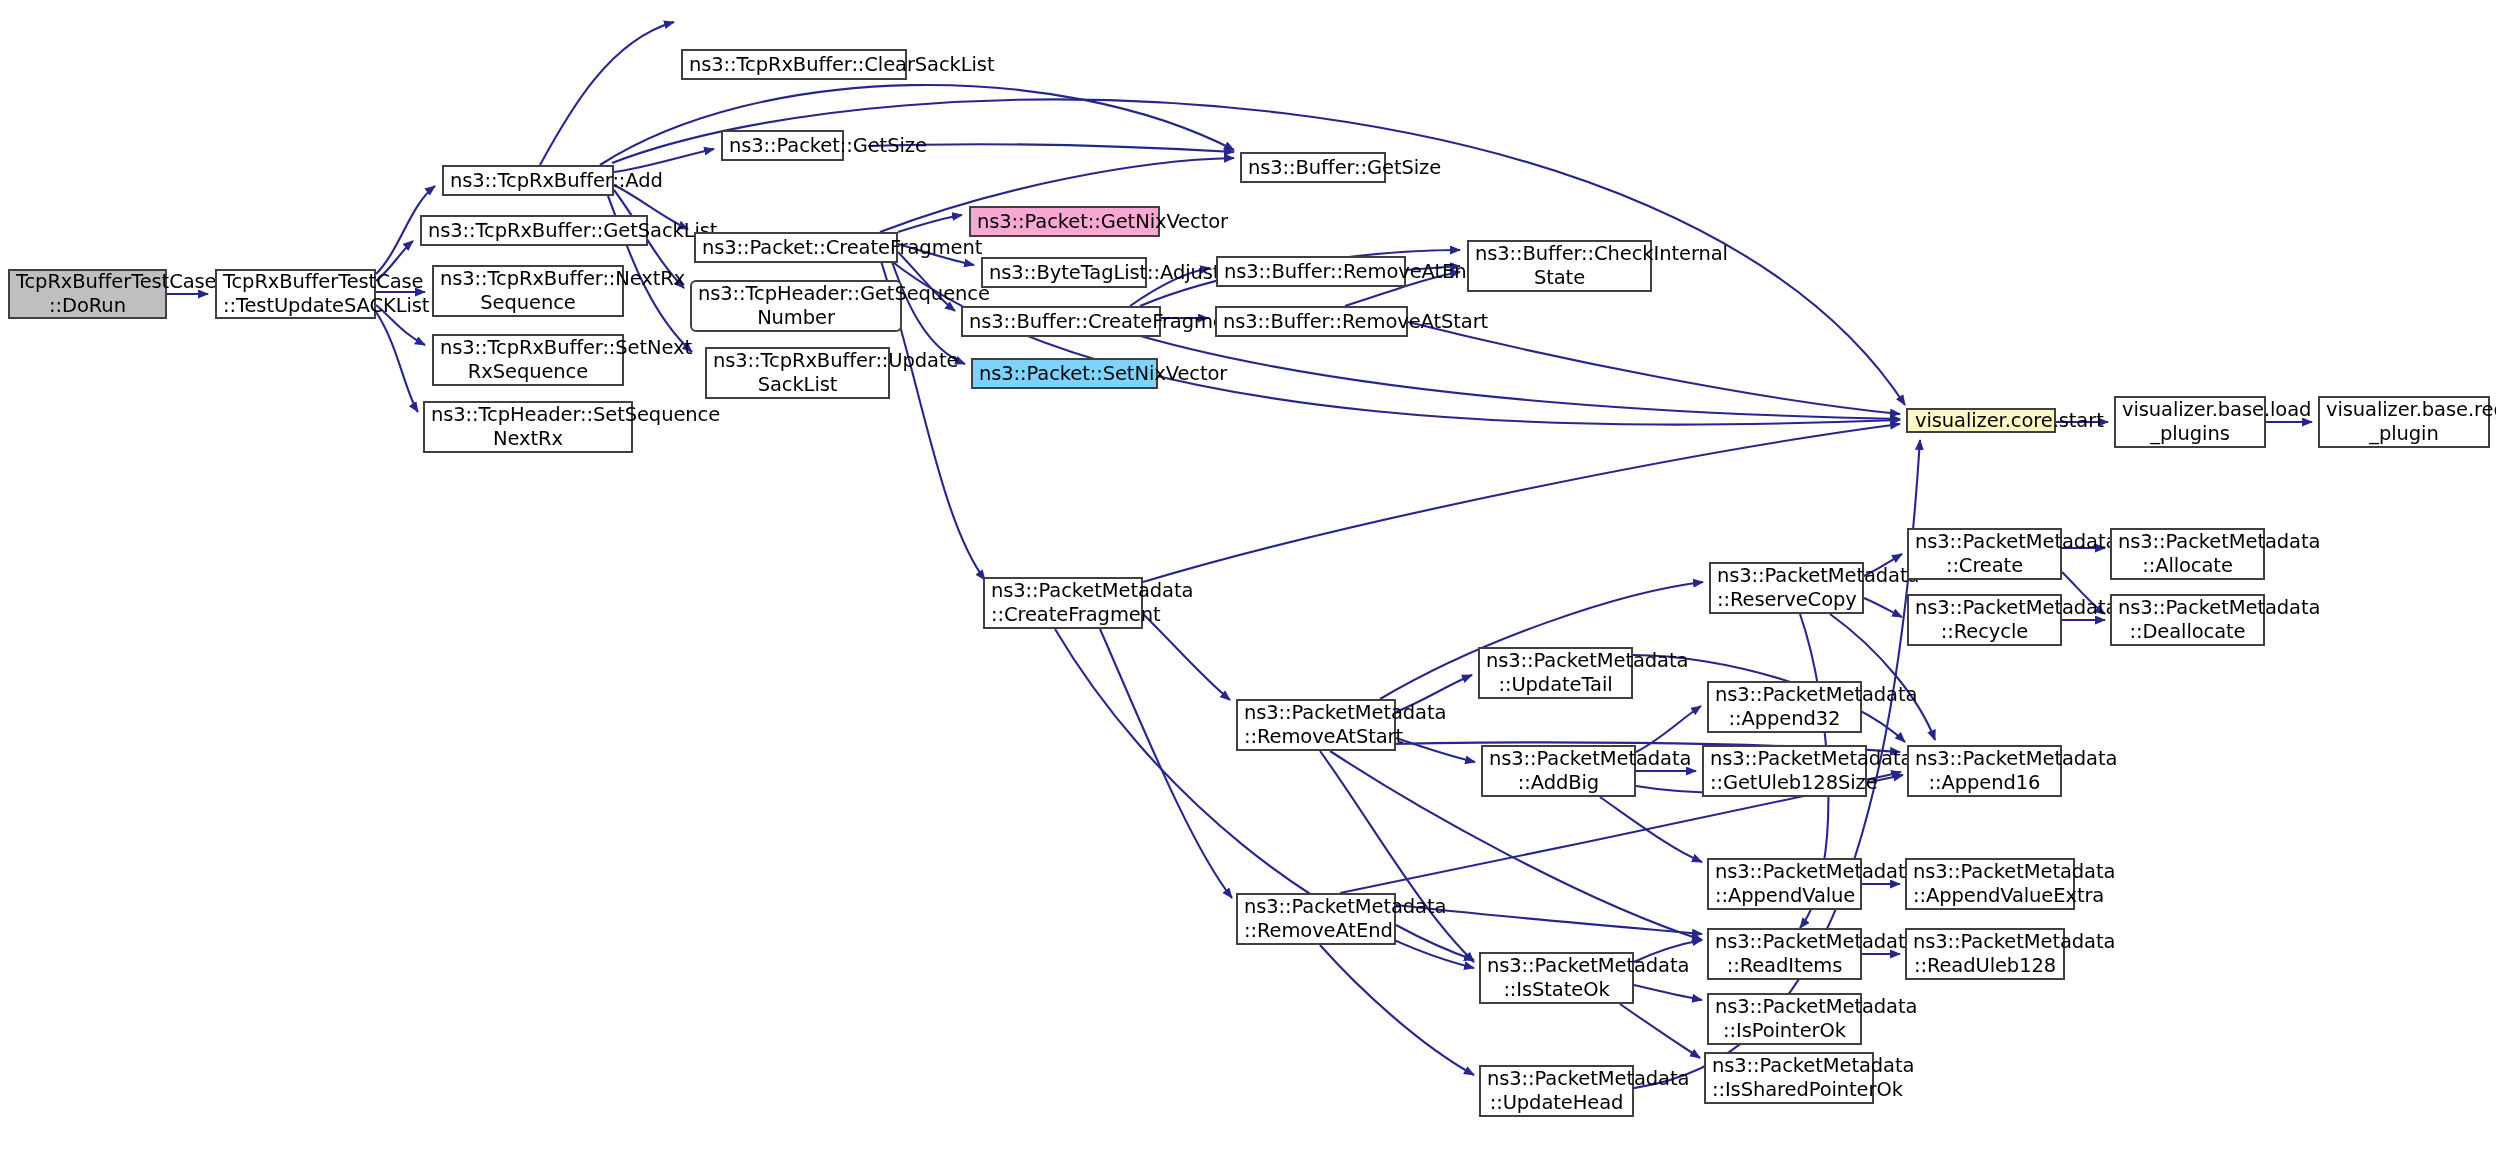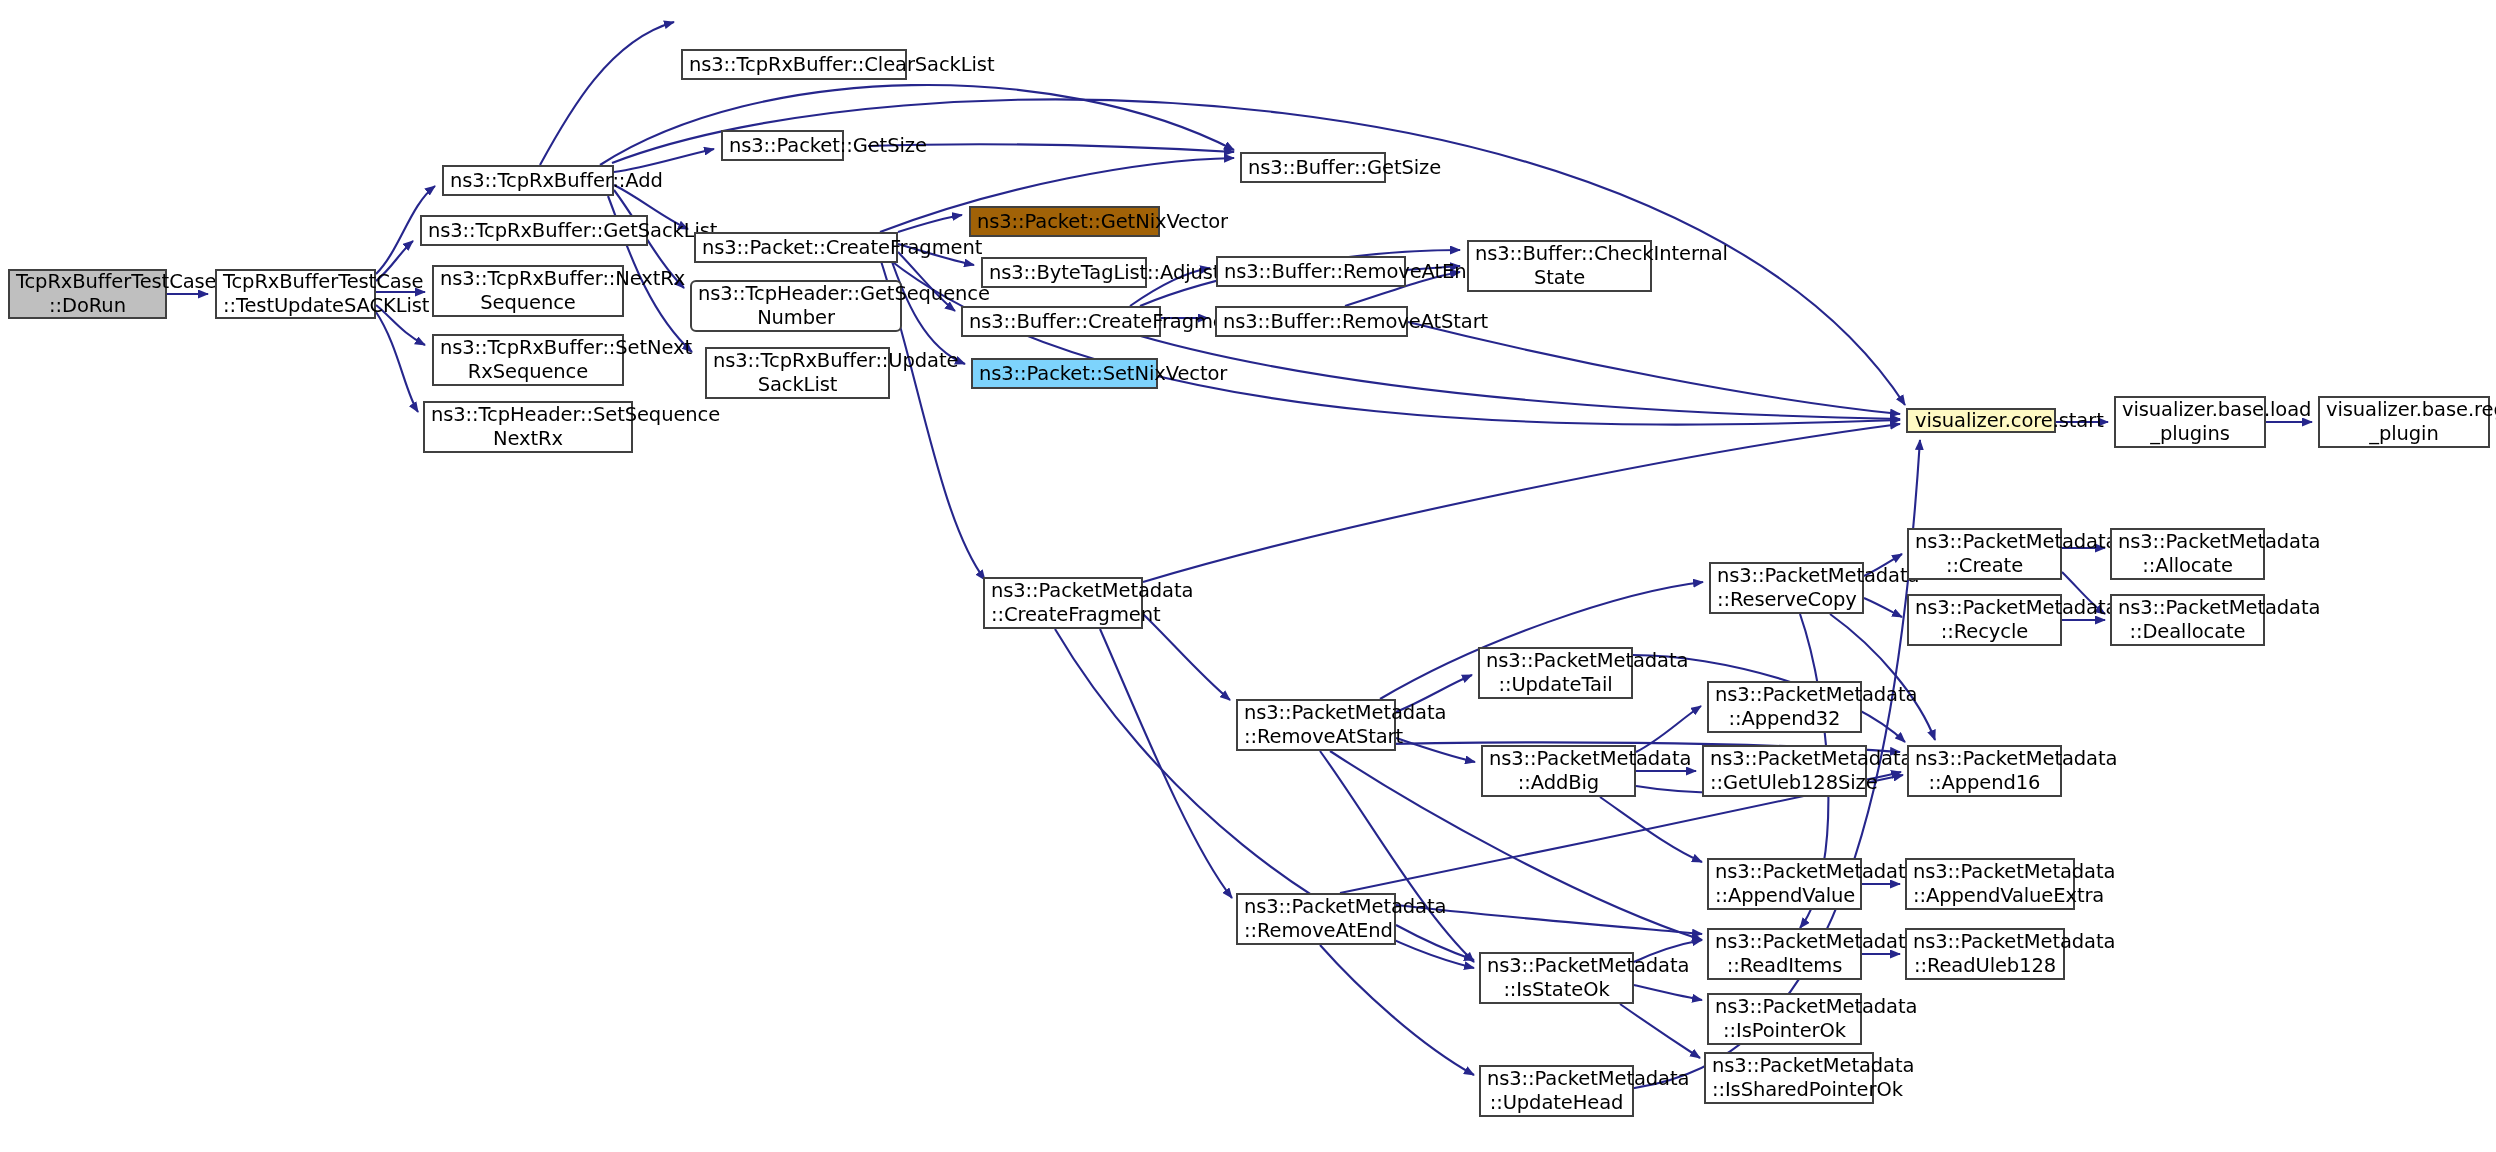--- a/index.html
+++ b/index.html
@@ -133,21 +133,21 @@
 RxSequence</span></div>
       <div class="node" style="left: 423px; top: 401px; width: 210px; height: 52px; border-color: rgb(64, 64, 64); background: rgb(255, 255, 255);"><span>ns3::TcpHeader::SetSequence
 NextRx</span></div>
       <div class="node" style="left: 681px; top: 1px; width: 226px; height: 31px; border-color: rgb(64, 64, 64); background: rgb(255, 255, 255); margin-top: 48px;"><span>ns3::TcpRxBuffer::ClearSackList</span></div>
       <div class="node" style="left: 721px; top: 130px; width: 123px; height: 31px; border-color: rgb(64, 64, 64); background: rgb(255, 255, 255);"><span>ns3::Packet::GetSize</span></div>
       <div class="node" style="left: 694px; top: 232px; width: 204px; height: 31px; border-color: rgb(64, 64, 64); background: rgb(255, 255, 255);"><span>ns3::Packet::CreateFragment</span></div>
       <div class="node" style="left: 690px; top: 280px; width: 212px; height: 52px; border-color: rgb(64, 64, 64); background: rgb(255, 255, 255); border-radius: 6px;"><span>ns3::TcpHeader::GetSequence
 Number</span></div>
       <div class="node" style="left: 705px; top: 347px; width: 185px; height: 52px; border-color: rgb(64, 64, 64); background: rgb(255, 255, 255);"><span>ns3::TcpRxBuffer::Update
 SackList</span></div>
-      <div class="node" style="left: 969px; top: 206px; width: 191px; height: 31px; border-color: rgb(64, 64, 64); background: #a16207;"><span>ns3::Packet::GetNixVector</span></div>
+      <div class="node" style="left: 969px; top: 206px; width: 191px; height: 31px; border-color: rgb(64, 64, 64); background: #f9a8d4;"><span>ns3::Packet::GetNixVector</span></div>
       <div class="node" style="left: 981px; top: 257px; width: 166px; height: 31px; border-color: rgb(64, 64, 64); background: rgb(255, 255, 255);"><span>ns3::ByteTagList::Adjust</span></div>
       <div class="node" style="left: 961px; top: 306px; width: 200px; height: 31px; border-color: rgb(64, 64, 64); background: rgb(255, 255, 255);"><span>ns3::Buffer::CreateFragment</span></div>
       <div class="node" style="left: 971px; top: 358px; width: 187px; height: 31px; border-color: rgb(64, 64, 64); background: #7dd3fc;"><span>ns3::Packet::SetNixVector</span></div>
       <div class="node" style="left: 1216px; top: 256px; width: 190px; height: 31px; border-color: rgb(64, 64, 64); background: rgb(255, 255, 255);"><span>ns3::Buffer::RemoveAtEnd</span></div>
       <div class="node" style="left: 1215px; top: 306px; width: 193px; height: 31px; border-color: rgb(64, 64, 64); background: rgb(255, 255, 255);"><span>ns3::Buffer::RemoveAtStart</span></div>
       <div class="node" style="left: 1240px; top: 152px; width: 146px; height: 31px; border-color: rgb(64, 64, 64); background: rgb(255, 255, 255);"><span>ns3::Buffer::GetSize</span></div>
       <div class="node" style="left: 1467px; top: 240px; width: 185px; height: 52px; border-color: rgb(64, 64, 64); background: rgb(255, 255, 255);"><span>ns3::Buffer::CheckInternal
 State</span></div>
       <div class="node" style="left: 1906px; top: 408px; width: 150px; height: 25px; border-color: rgb(64, 64, 64); background: #fef9c3; padding-left: 7px;"><span>visualizer.core.start</span></div>
       <div class="node" style="left: 2114px; top: 396px; width: 152px; height: 52px; border-color: rgb(64, 64, 64); background: rgb(255, 255, 255);"><span>visualizer.base.load

